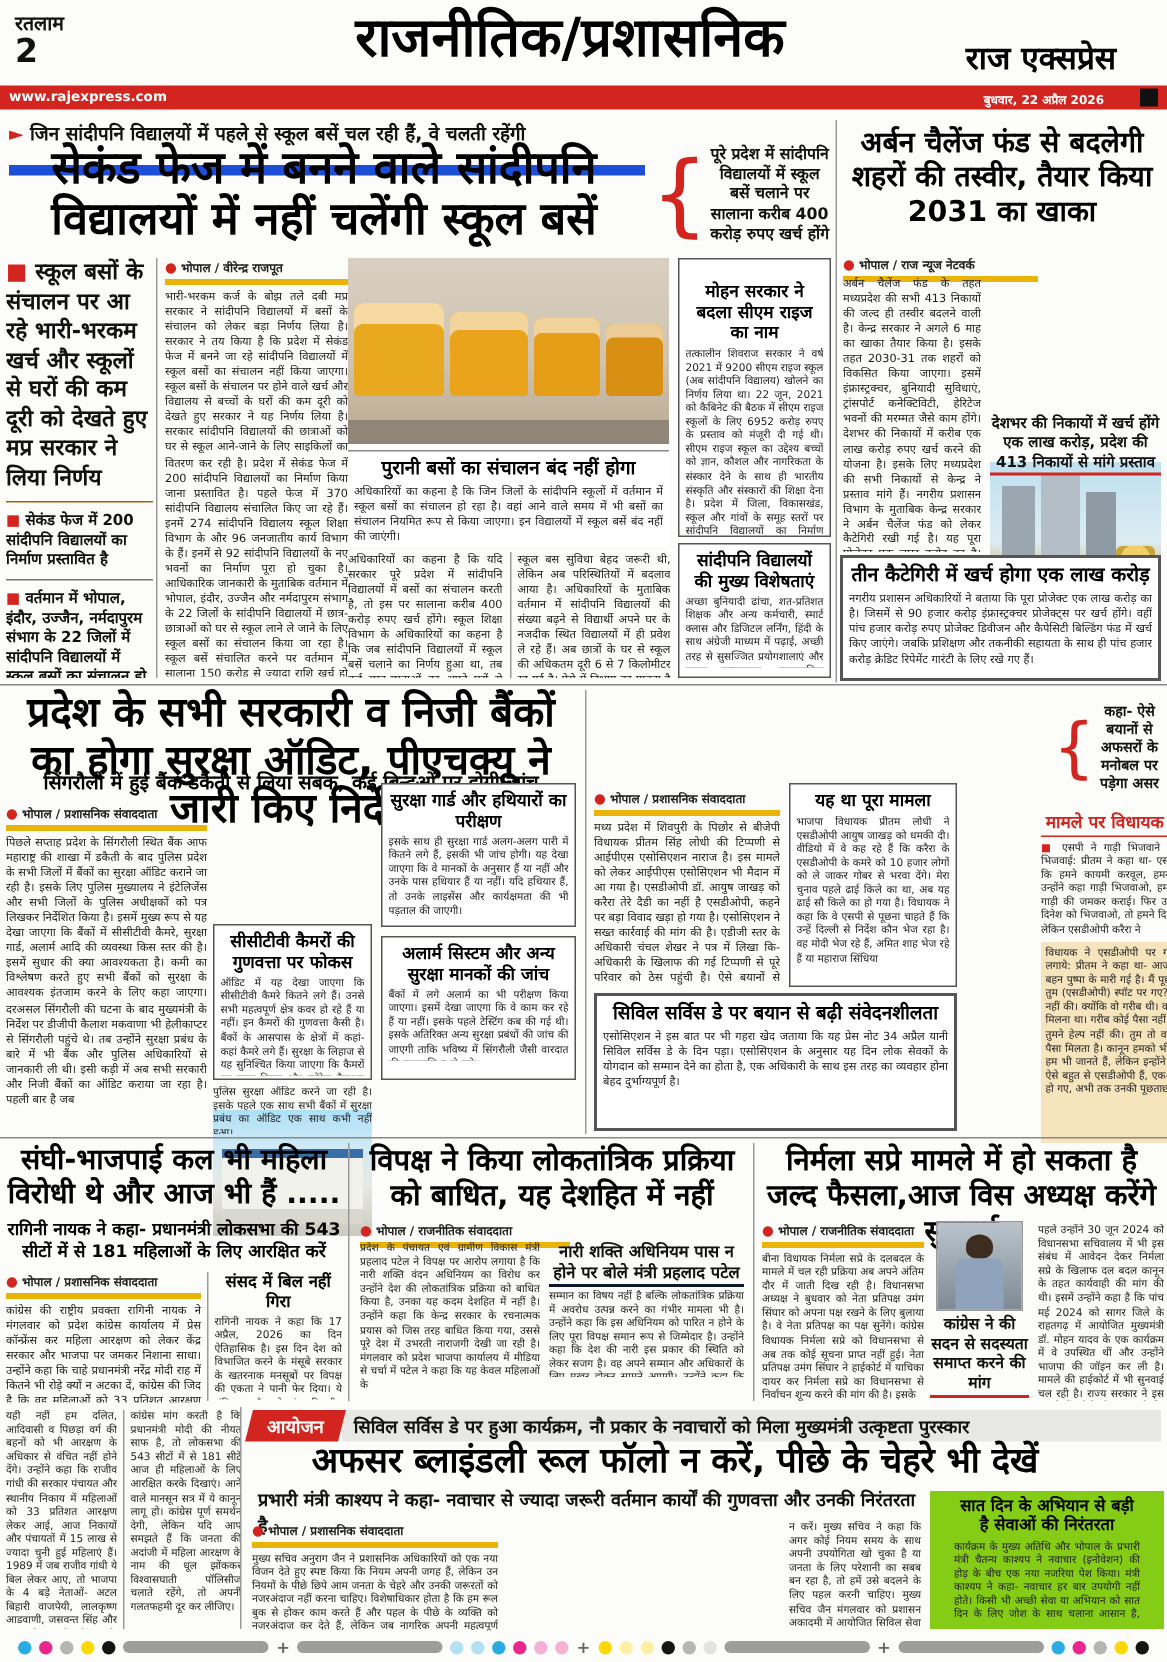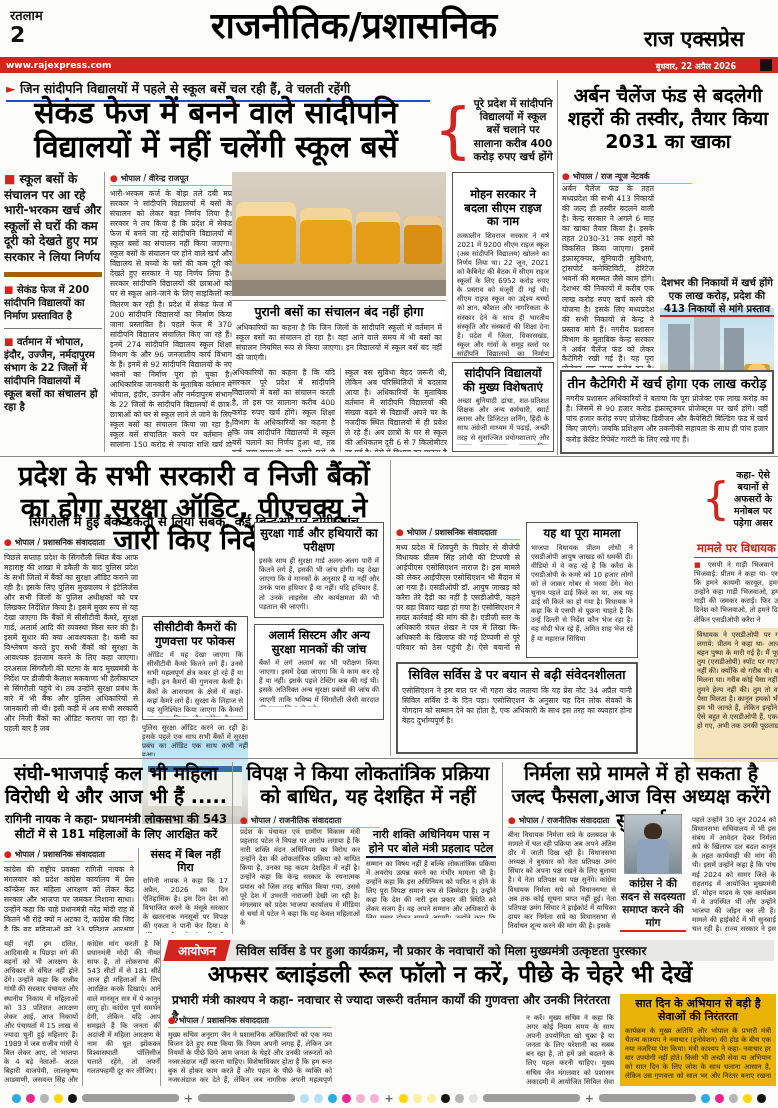--- a/index.html
+++ b/index.html
@@ -2,21 +2,21 @@
 <html><head>
 <meta charset="utf-8">
 <style>
   html,body{margin:0;padding:0;background:#8a8a8a;}
   .page{position:relative;width:778px;height:1108px;margin:0 auto;background:#fcfcfa;
         font-family:"DejaVu Sans",sans-serif;color:#111;overflow:hidden;}
   .abs{position:absolute;}
   .tiny{font-size:7.5px;line-height:1.34;text-align:justify;color:#1c1c1c;overflow:hidden;}
   .tiny2{font-size:7px;line-height:1.3;text-align:justify;color:#222;overflow:hidden;}
   .hl{font-weight:700;color:#000;text-align:center;}
-  .byline{font-size:8px;font-weight:700;color:#222;border-bottom:1px solid #eab308;padding-bottom:2px;margin-bottom:3px;}
+  .byline{font-size:8px;font-weight:700;color:#222;border-bottom:4px solid #eab308;padding-bottom:2px;margin-bottom:3px;}
   .byline .dot{color:#d2251f;font-size:9px;}
   .box{border:1px solid #555;background:#fff;padding:3px 4px;box-sizing:border-box;overflow:hidden;}
   .bt{font-weight:700;text-align:center;font-size:12px;line-height:1.18;margin:1px 0 3px;color:#000;}
   .redtitle{color:#d2251f;font-weight:700;font-size:11.5px;text-align:center;border-bottom:1px solid #d2251f;padding-bottom:2px;margin-bottom:3px;}
   .brace{color:#d2251f;font-weight:400;}
   .vline{border-left:1px solid #999;}
   .hline{border-top:1px solid #888;}
   .ph{position:relative;overflow:hidden;}
   .pb{display:flex;align-items:center;gap:5px;padding:0 12px;height:16px;}
   .d{width:9px;height:9px;border-radius:50%;flex:0 0 auto;}
@@ -27,44 +27,44 @@
 </style>
 </head>
 <body>
 
 <div class="page">
 
   <div class="abs" style="left:10px;top:6px;width:70px;">
     <div style="font-size:13px;font-weight:700;">रतलाम</div>
     <div style="font-size:22px;font-weight:700;line-height:1;">2</div>
   </div>
-  <div class="abs hl" style="left:134px;top:4px;width:440px;font-size:36px;line-height:1.2;">राजनीतिक/प्रशासनिक</div>
+  <div class="abs hl" style="left:160px;top:4px;width:440px;font-size:36px;line-height:1.2;">राजनीतिक/प्रशासनिक</div>
   <div class="abs hl" style="left:614px;top:24px;width:160px;font-size:21px;">राज एक्सप्रेस</div>
 
   <div class="abs" style="left:0;top:57px;width:778px;height:16px;background:#d2251f;color:#fff;display:flex;align-items:center;justify-content:space-between;padding:0 6px;box-sizing:border-box;">
     <span style="font-size:9px;font-weight:700;">www.rajexpress.com</span>
     <span style="display:flex;align-items:center;gap:24px;">
       <span style="font-size:8px;font-weight:700;">बुधवार, 22 अप्रैल 2026</span>
       <span style="width:12px;height:12px;background:#111;display:inline-block;"></span>
     </span>
   </div>
 
-  <div class="abs" style="left:6px;top:80px;width:424px;border-bottom:2px solid #1d4ed8;padding-bottom:3px;font-size:12.5px;font-weight:700;">
+  <div class="abs" style="left:6px;top:80px;width:424px;border-bottom:7px solid #1d4ed8;padding-bottom:13px;font-size:12.5px;font-weight:700;">
     <span style="color:#d2251f;">►</span>
     <span>जिन सांदीपनि विद्यालयों में पहले से स्कूल बसें चल रही हैं, वे चलती रहेंगी</span>
   </div>
   <div class="abs hl" style="left:0;top:96px;width:432px;font-size:30px;line-height:1.12;">सेकंड फेज में बनने वाले सांदीपनि विद्यालयों में नहीं चलेंगी स्कूल बसें</div>
 
   <div class="abs" style="left:434px;top:92px;width:120px;height:76px;display:flex;align-items:center;">
     <span class="brace" style="font-size:60px;line-height:0.9;">{</span>
     <span style="font-size:10.5px;font-weight:700;text-align:center;line-height:1.25;">पूरे प्रदेश में सांदीपनि विद्यालयों में स्कूल बसें चलाने पर सालाना करीब 400 करोड़ रुपए खर्च होंगे</span>
   </div>
 
   <div class="abs" style="left:4px;top:172px;width:98px;height:280px;overflow:hidden;">
-    <div style="font-size:12px;font-weight:700;line-height:1.3;border-bottom:5px solid #a16207;padding-bottom:6px;"><span style="color:#d2251f;">■</span> <span>स्कूल बसों के संचालन पर आ रहे भारी-भरकम खर्च और स्कूलों से घरों की कम दूरी को देखते हुए मप्र सरकार ने लिया निर्णय</span></div>
+    <div style="font-size:15px;font-weight:700;line-height:1.3;border-bottom:1px solid #a16207;padding-bottom:6px;"><span style="color:#d2251f;">■</span> <span>स्कूल बसों के संचालन पर आ रहे भारी-भरकम खर्च और स्कूलों से घरों की कम दूरी को देखते हुए मप्र सरकार ने लिया निर्णय</span></div>
     <div style="font-size:10px;font-weight:700;line-height:1.3;border-bottom:1px solid #777;padding:6px 0;"><span style="color:#d2251f;">■</span> <span>सेकंड फेज में 200 सांदीपनि विद्यालयों का निर्माण प्रस्तावित है</span></div>
     <div style="font-size:10px;font-weight:700;line-height:1.3;padding-top:6px;"><span style="color:#d2251f;">■</span> <span>वर्तमान में भोपाल, इंदौर, उज्जैन, नर्मदापुरम संभाग के 22 जिलों में सांदीपनि विद्यालयों में स्कूल बसों का संचालन हो रहा है</span></div>
   </div>
 
   <div class="abs vline" style="left:104px;top:172px;width:122px;height:280px;padding-left:5px;">
     <div class="byline"><span class="dot">●</span> <span>भोपाल / वीरेन्द्र राजपूत</span></div>
     <div class="tiny" style="height:258px;">भारी-भरकम कर्ज के बोझ तले दबी मप्र सरकार ने सांदीपनि विद्यालयों में बसों के संचालन को लेकर बड़ा निर्णय लिया है। सरकार ने तय किया है कि प्रदेश में सेकंड फेज में बनने जा रहे सांदीपनि विद्यालयों में स्कूल बसों का संचालन नहीं किया जाएगा। स्कूल बसों के संचालन पर होने वाले खर्च और विद्यालय से बच्चों के घरों की कम दूरी को देखते हुए सरकार ने यह निर्णय लिया है। सरकार सांदीपनि विद्यालयों की छात्राओं को घर से स्कूल आने-जाने के लिए साइकिलों का वितरण कर रही है। प्रदेश में सेकंड फेज में 200 सांदीपनि विद्यालयों का निर्माण किया जाना प्रस्तावित है। पहले फेज में 370 सांदीपनि विद्यालय संचालित किए जा रहे हैं। इनमें 274 सांदीपनि विद्यालय स्कूल शिक्षा विभाग के और 96 जनजातीय कार्य विभाग के हैं। इनमें से 92 सांदीपनि विद्यालयों के नए भवनों का निर्माण पूरा हो चुका है। आधिकारिक जानकारी के मुताबिक वर्तमान में भोपाल, इंदौर, उज्जैन और नर्मदापुरम संभाग के 22 जिलों के सांदीपनि विद्यालयों में छात्र-छात्राओं को घर से स्कूल लाने ले जाने के लिए स्कूल बसों का संचालन किया जा रहा है। स्कूल बसें संचालित करने पर वर्तमान में सालाना 150 करोड़ से ज्यादा राशि खर्च हो रही है। सरकार ने प्रायवेट एजेंसी से स्कूल बसें हायर की हैं।</div>
   </div>
 
   <div class="abs ph" style="left:232px;top:172px;width:214px;height:124px;background:linear-gradient(180deg,#d8cfc2 0%,#cfc4b2 55%,#b9a88e 100%);">
@@ -226,21 +226,21 @@
   <div class="abs hl" style="left:170px;top:962px;width:560px;font-size:23px;line-height:1.1;">अफसर ब्लाइंडली रूल फॉलो न करें, पीछे के चेहरे भी देखें</div>
   <div class="abs" style="left:172px;top:991px;width:440px;font-size:12px;font-weight:700;">प्रभारी मंत्री काश्यप ने कहा- नवाचार से ज्यादा जरूरी वर्तमान कार्यों की गुणवत्ता और उनकी निरंतरता है</div>
 
   <div class="abs" style="left:168px;top:1014px;width:164px;height:72px;">
     <div class="byline"><span class="dot">●</span> <span>भोपाल / प्रशासनिक संवाददाता</span></div>
     <div class="tiny2" style="height:52px;">मुख्य सचिव अनुराग जैन ने प्रशासनिक अधिकारियों को एक नया विजन देते हुए स्पष्ट किया कि नियम अपनी जगह हैं, लेकिन उन नियमों के पीछे छिपे आम जनता के चेहरे और उनकी जरूरतों को नजरअंदाज नहीं करना चाहिए। विशेषाधिकार होता है कि हम रूल बुक से होकर काम करते हैं और पहल के पीछे के व्यक्ति को नजरअंदाज कर देते हैं, लेकिन जब नागरिक अपनी महत्वपूर्ण आवश्यकता लेकर आता है, तब हमारे इंक्रेडिबल हेड की भूमिका शुरू होती है।</div>
   </div>
 
   <div class="abs tiny2" style="left:526px;top:1014px;width:88px;height:72px;">न करें। मुख्य सचिव ने कहा कि अगर कोई नियम समय के साथ अपनी उपयोगिता खो चुका है या जनता के लिए परेशानी का सबब बन रहा है, तो हमें उसे बदलने के लिए पहल करनी चाहिए। मुख्य सचिव जैन मंगलवार को प्रशासन अकादमी में आयोजित सिविल सेवा दिवस समारोह में सामाजिक समावेश और स्वास्थ्य एवं पोषण सेवा श्रेणियों में नवाचार और उत्कृष्ट सेवाओं के लिए नौ विभागों के लोकसेवकों को मुख्यमंत्री उत्कृष्टता पुरस्कार से सम्मानित किया। प्रत्येक को एक लाख रुपये की राशि और प्रशंसा पत्र प्रदान किए गए।</div>
 
-  <div class="abs" style="left:620px;top:994px;width:156px;height:92px;background:#eab308;padding:3px 5px;box-sizing:border-box;overflow:hidden;">
+  <div class="abs" style="left:620px;top:994px;width:156px;height:92px;background:#84cc16;padding:3px 16px;box-sizing:border-box;overflow:hidden;">
     <div class="bt" style="font-size:11px;">सात दिन के अभियान से बड़ी है सेवाओं की निरंतरता</div>
     <div class="tiny2" style="height:52px;">कार्यक्रम के मुख्य अतिथि और भोपाल के प्रभारी मंत्री चैतन्य काश्यप ने नवाचार (इनोवेशन) की होड़ के बीच एक नया नजरिया पेश किया। मंत्री काश्यप ने कहा- नवाचार हर बार उपयोगी नहीं होते। किसी भी अच्छी सेवा या अभियान को सात दिन के लिए जोश के साथ चलाना आसान है, लेकिन उस गुणवत्ता को साल भर और निरंतर बनाए रखना ही अपनी ड्यूटी और लोक सेवा की सफलता है।</div>
   </div>
 
   <div class="abs pb" style="left:0;top:1090px;width:778px;box-sizing:border-box;">
     <span class="d c"></span>
     <span class="d m"></span>
     <span class="d g"></span>
     <span class="d yy"></span>
     <span class="d k"></span>

